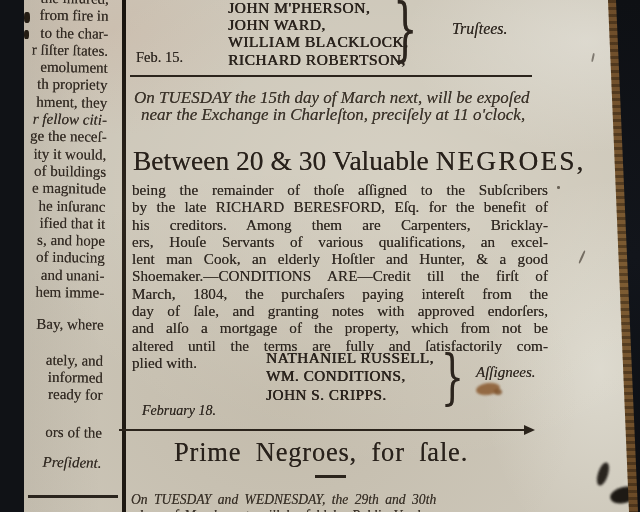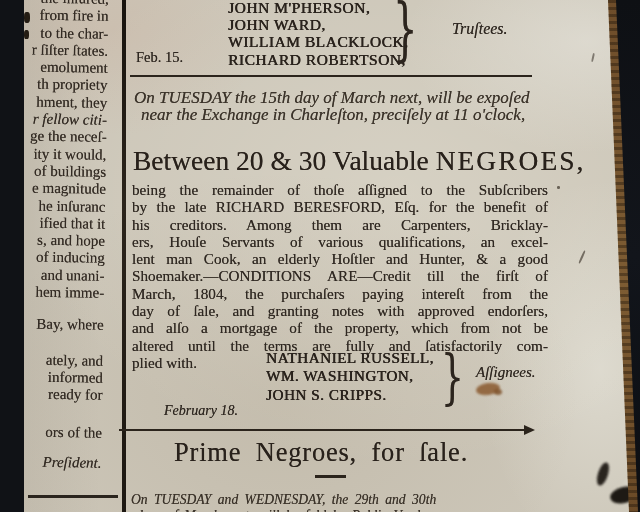--- a/index.html
+++ b/index.html
@@ -50,21 +50,21 @@
   .notice .nl2{ margin-left:13px; } .notice .nl3{ margin-left:7px; }
   .headline{ position:absolute; left:109px; top:145px; font-size:27.5px; color:#28211b;
     white-space:nowrap; text-shadow:0 0 .5px rgba(40,32,24,.7); }
   .headline .hl2{ letter-spacing:2px; }
   .body-block{ position:absolute; left:108px; top:181px; width:416px; font-size:15.2px; color:#2f2822; }
   .bl{ height:17.3px; text-align:justify; text-align-last:justify; white-space:nowrap; }
   .bl-last{ height:17.3px; text-align:left; }
   .names2{ position:absolute; left:242px; top:349px; font-size:15.2px; line-height:18.4px; color:#2a231d; }
   .brace2{ left:417px; top:344px; font-size:60px; line-height:64px; transform:scaleX(.6); }
   .assignees-label{ position:absolute; left:452px; top:364px; font-style:italic; font-size:15px; }
-  .feb18{ position:absolute; left:140px; top:403px; font-style:italic; font-size:14px; }
+  .feb18{ position:absolute; left:118px; top:403px; font-style:italic; font-size:14px; }
 
   .rule2{ position:absolute; left:95px; top:429px; width:407px; height:2.4px; background:#2b241c; }
   .rule2-arrow{ position:absolute; left:500px; top:425px; width:0; height:0;
     border-left:11px solid #2b241c; border-top:5px solid transparent; border-bottom:5px solid transparent; }
 
   
   .prime-headline{ position:absolute; left:150px; top:437px; font-size:26.5px; color:#28211b;
     word-spacing:7px; letter-spacing:.8px; white-space:nowrap; text-shadow:0 0 .5px rgba(40,32,24,.7); }
   .short-rule{ position:absolute; left:291px; top:475px; width:31px; height:2.6px; background:#2b241c; }
   .sa-line{ position:absolute; font-style:italic; font-size:13.6px; color:#3b332a;
@@ -204,21 +204,21 @@
     <div class="bl">Shoemaker.—CONDITIONS ARE—Credit till the firſt of</div>
     <div class="bl">March, 1804, the purchaſers paying intereſt from the</div>
     <div class="bl">day of ſale, and granting notes with approved endorſers,</div>
     <div class="bl">and alſo a mortgage of the property, which from not be</div>
     <div class="bl">altered until the terms are fully and ſatisfactorily com-</div>
     <div class="bl-last">plied with.</div>
   </div>
 
   <div class="names2 caps">
     <div>NATHANIEL RUSSELL,</div>
-    <div>WM. WASHINGTON,</div>
+    <div>WM. CONDITIONS,</div>
     <div>JOHN S. CRIPPS.</div>
   </div>
   <div class="brace brace2">}</div>
   <div class="assignees-label">Aſſignees.</div>
   <div class="feb18">February 18.</div>
 
   <div class="rule2"></div>
   <div class="rule2-arrow"></div>
 
   <div class="prime-headline">Prime Negroes, for ſale.</div>

